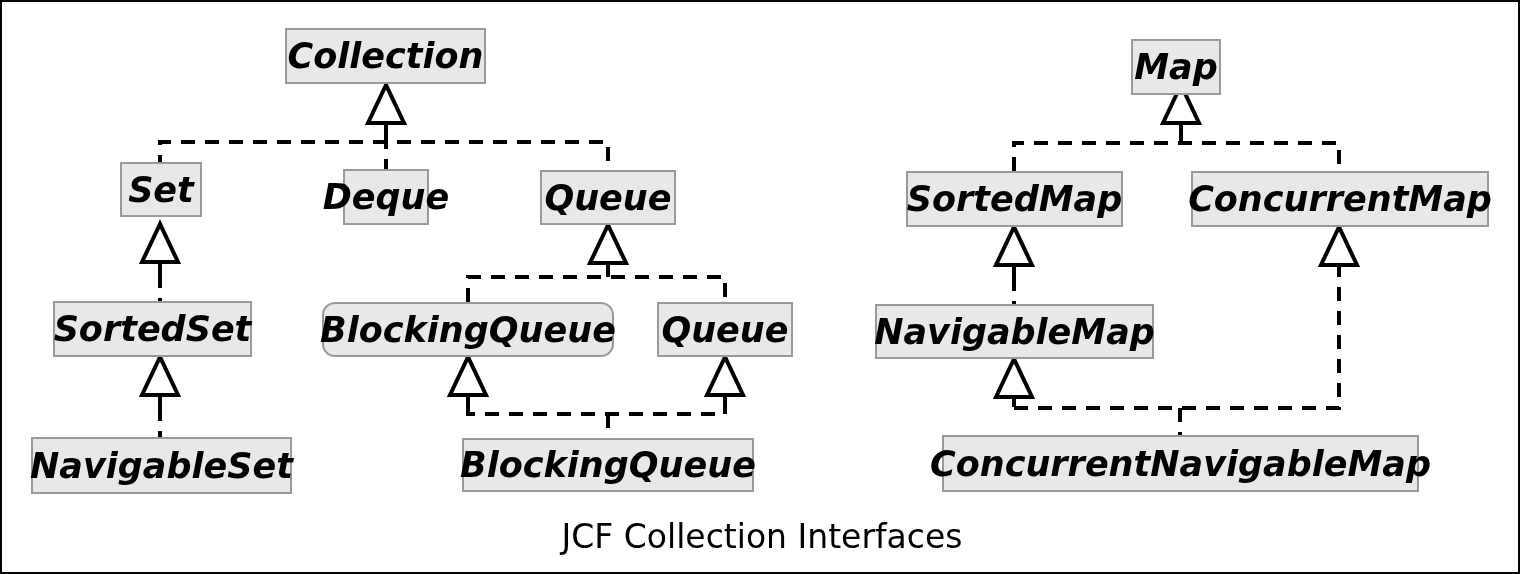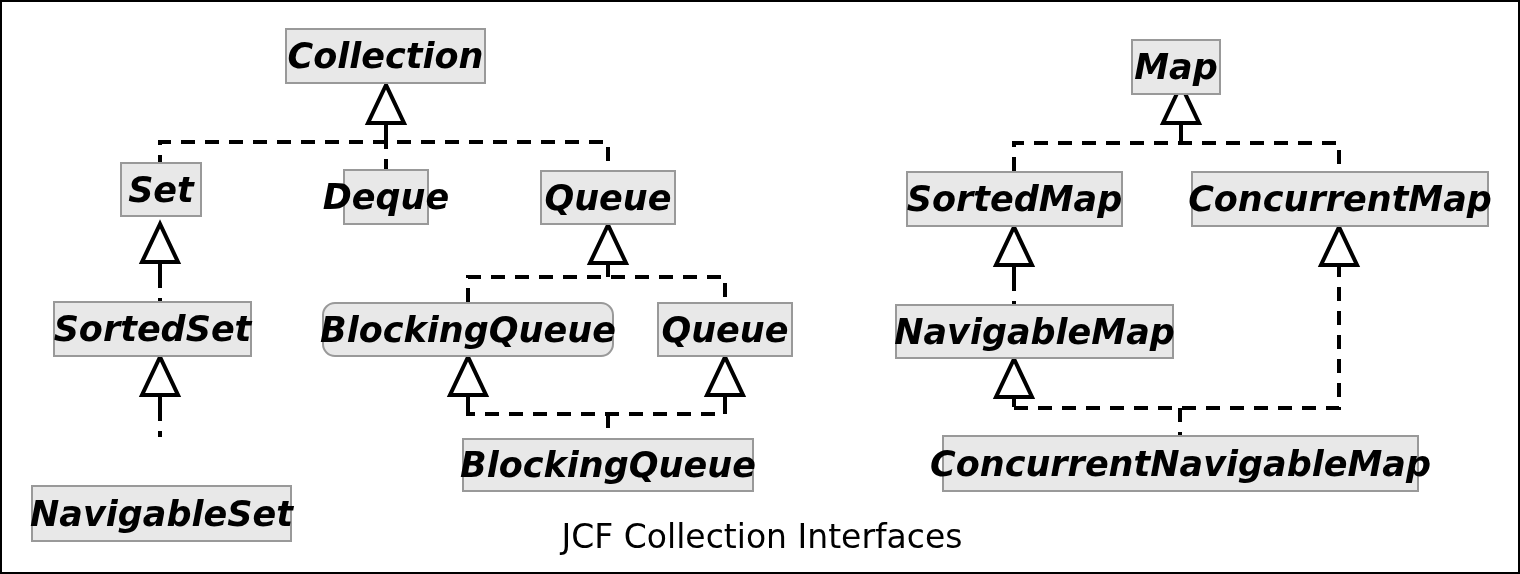--- a/index.html
+++ b/index.html
@@ -100,22 +100,22 @@
       <polygon points="1012,357 994,395 1030,395" class="arrowhead"></polygon>
     </svg>
   <div id="node-layer">
       <div class="node" style="left: 283px; top: 26px; width: 201px; height: 56px;">Collection</div>
       <div class="node" style="left: 118px; top: 160px; width: 82px; height: 55px;">Set</div>
       <div class="node" style="left: 341px; top: 167px; width: 86px; height: 56px;">Deque</div>
       <div class="node" style="left: 538px; top: 168px; width: 136px; height: 55px;">Queue</div>
       <div class="node" style="left: 51px; top: 299px; width: 199px; height: 56px;">SortedSet</div>
       <div class="node" style="left: 320px; top: 300px; width: 292px; height: 55px; border-radius: 13px;">BlockingQueue</div>
       <div class="node" style="left: 655px; top: 300px; width: 136px; height: 55px;">Queue</div>
-      <div class="node" style="left: 29px; top: 435px; width: 261px; height: 57px; margin-top: 48px;">NavigableSet</div>
+      <div class="node" style="left: 29px; top: 435px; width: 261px; height: 57px;">NavigableSet</div>
       <div class="node" style="left: 460px; top: 436px; width: 292px; height: 54px;">BlockingQueue</div>
       <div class="node" style="left: 1129px; top: 37px; width: 90px; height: 56px;">Map</div>
       <div class="node" style="left: 904px; top: 169px; width: 217px; height: 56px;">SortedMap</div>
       <div class="node" style="left: 1189px; top: 169px; width: 298px; height: 56px;">ConcurrentMap</div>
-      <div class="node" style="left: 873px; top: 302px; width: 279px; height: 55px; margin-left: 20px;">NavigableMap</div>
+      <div class="node" style="left: 873px; top: 302px; width: 279px; height: 55px;">NavigableMap</div>
       <div class="node" style="left: 940px; top: 433px; width: 477px; height: 57px;">ConcurrentNavigableMap</div>
     </div>
   <div class="caption">JCF Collection Interfaces</div>
 </div>
 
 </body></html>

